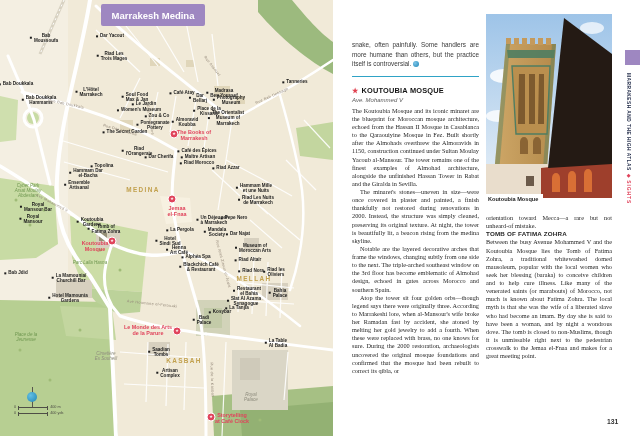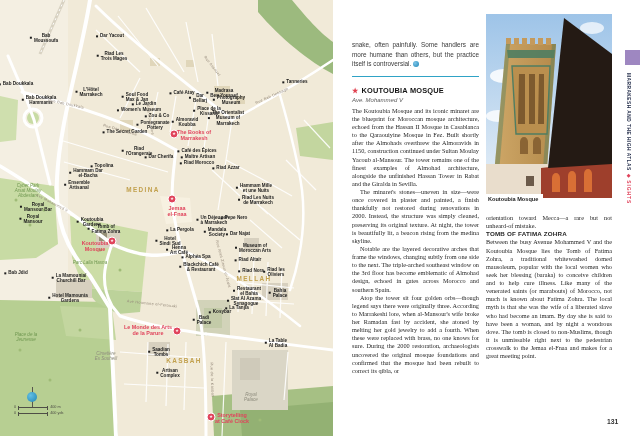--- a/index.html
+++ b/index.html
@@ -125,20 +125,21 @@
         <circle cx="44" cy="210" r="1.5"></circle>
       <circle cx="20" cy="350" r="1.5"></circle>
         <circle cx="50" cy="380" r="1.5"></circle>
         <circle cx="80" cy="330" r="1.5"></circle>
       <circle cx="100" cy="250" r="1.5"></circle>
         <circle cx="120" cy="270" r="1.5"></circle>
         <circle cx="260" cy="420" r="1.5"></circle>
     </g>
   </svg>
 
+  <div class="map-title">Marrakesh Medina</div>
 
   <div class="compass">
     <div class="needle"></div>
       <div class="ball"></div>
   </div>
 
   <div class="scalebar">
     <div class="srow">
         <span>0</span>
         <span class="sline"></span>

